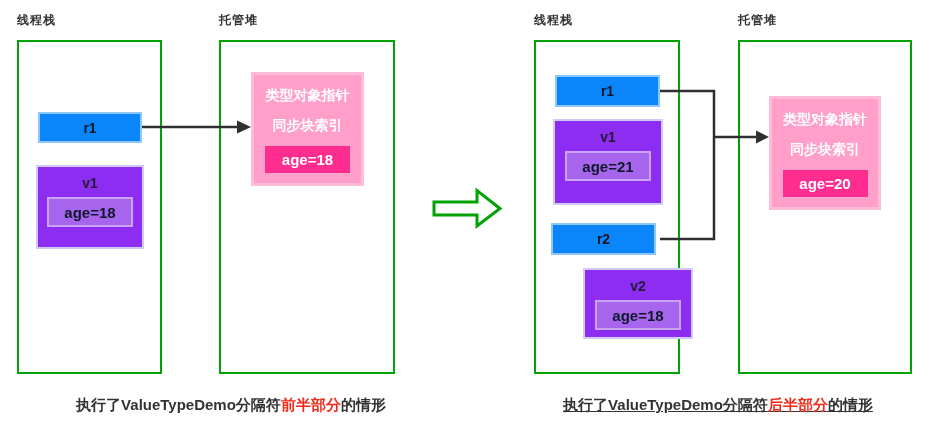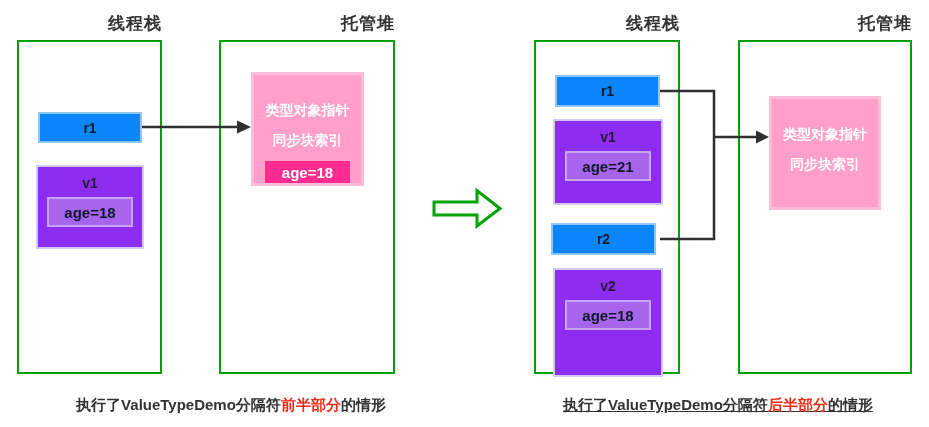--- a/index.html
+++ b/index.html
@@ -1,22 +1,22 @@
 <!DOCTYPE html>
 <html style="--green: #00a204; --blue-fill: #0b86fa; --blue-border: #8ec7ff; --purple-fill: #8d2df2; --purple-border: #cfcaf8; --purple-inner-fill: #a765ee; --purple-inner-border: #c9a4f4; --pink-fill: #ff9fca; --pink-border: #ffbcd9; --pink-inner-fill: #ff2d8f; --arrow-black: #2f2f2f; --text-dark: #333333; --text-red: #f02b1a;"><head>
 <meta charset="utf-8">
 <style>
   html,body{margin:0;padding:0;background:#fff;}
   .canvas{
     position:relative;width:929px;height:427px;background:#fff;overflow:hidden;
     font-family:"Liberation Sans","DejaVu Sans",sans-serif;
   }
   .col-label{
-    position:absolute;font-size:17px;font-weight:bold;color:var(--text-dark);
-    text-align:right;letter-spacing:1px;
+    position:absolute;font-size:12px;font-weight:bold;color:var(--text-dark);
+    text-align:left;letter-spacing:1px;
   }
   .frame{
     position:absolute;border:2px solid var(--green);background:#fff;box-sizing:border-box;
   }
   .ref-box{
     position:absolute;box-sizing:border-box;
     background:var(--blue-fill);border:2px solid var(--blue-border);
     display:flex;align-items:center;justify-content:center;
     font-size:14px;font-weight:bold;color:#0f172a;
   }
@@ -28,21 +28,21 @@
   .val-name{font-size:14px;font-weight:bold;color:#241a35;}
   .val-field{
     box-sizing:border-box;margin-top:6px;width:86px;height:30px;
     background:var(--purple-inner-fill);border:2px solid var(--purple-inner-border);
     display:flex;align-items:center;justify-content:center;
     color:#0f172a;font-size:15px;font-weight:bold;
   }
   .heap-obj{
     position:absolute;box-sizing:border-box;
     background:var(--pink-fill);border:3px solid var(--pink-border);
-    display:flex;flex-direction:column;align-items:center;padding-top:27px;
+    display:flex;flex-direction:column;align-items:center;padding-top:12px;
   }
   .heap-line{font-size:14px;font-weight:bold;color:#fff;line-height:16px;margin-bottom:14px;}
   .heap-line.second{margin-bottom:13px;}
   .heap-field{
     box-sizing:border-box;width:85px;height:27px;
     background:var(--pink-inner-fill);
     display:flex;align-items:center;justify-content:center;
     color:#fff;font-size:15px;font-weight:bold;
   }
   .caption{
@@ -92,28 +92,29 @@
 
   <div class="val-box" style="left:553px;top:119px;width:110px;height:86px;">
     <span class="val-name">v1</span>
     <span class="val-field">age=21</span>
   </div>
 
   <div class="ref-box" style="left:551px;top:223px;width:105px;height:32px;">
     <span>r2</span>
   </div>
 
-  <div class="val-box" style="left:553px;top:268px;width:110px;height:109px;">
+  <div class="val-box" style="left:583px;top:268px;width:110px;height:71px;">
     <span class="val-name">v2</span>
     <span class="val-field">age=18</span>
   </div>
 
   <div class="heap-obj" style="left:769px;top:96px;width:112px;height:114px;">
     <span class="heap-line">类型对象指针</span>
     <span class="heap-line second">同步块索引</span>
+    <span class="heap-field">age=20</span>
   </div>
 
   <div class="caption" style="left:512px;text-decoration:underline;"><span>执行了ValueTypeDemo分隔符</span><span class="hl">后半部分</span><span>的情形</span></div>
 
   <svg class="overlay" width="929" height="427" viewBox="0 0 929 427">
 
     <g>
       <line x1="142" y1="127" x2="238" y2="127" style="stroke:var(--arrow-black);stroke-width:2.5"></line>
       <polygon points="237,120.5 251,127 237,133.5" style="fill:var(--arrow-black)"></polygon>
     </g>

